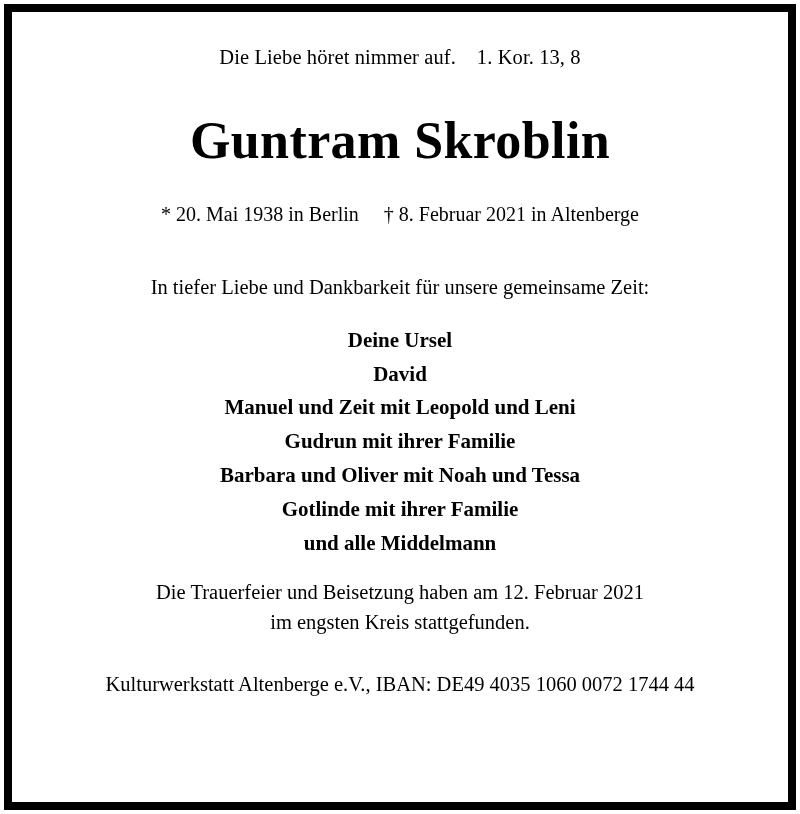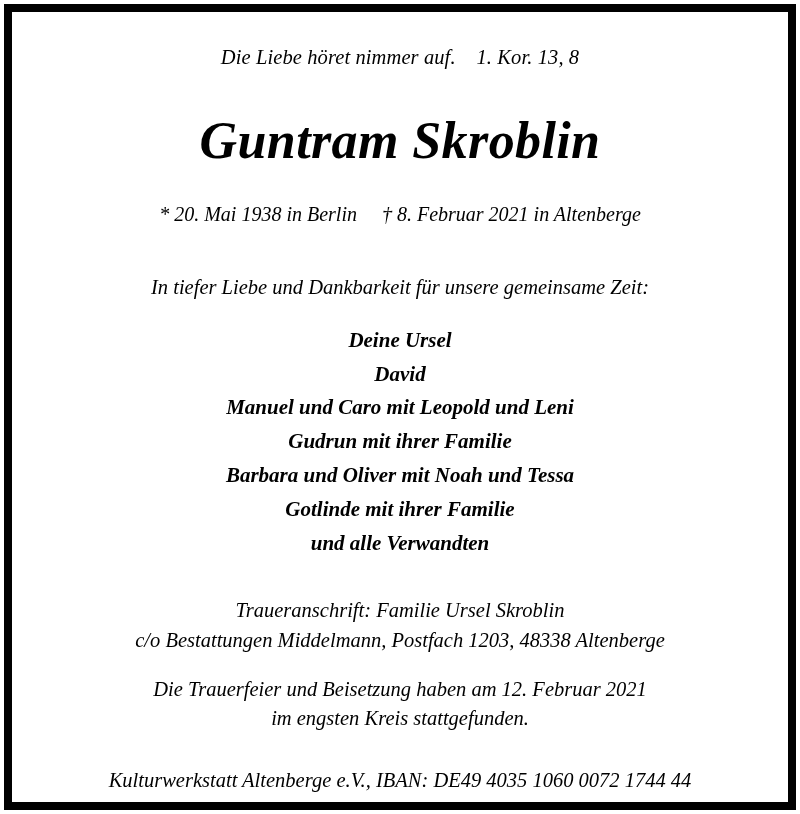--- a/index.html
+++ b/index.html
@@ -35,21 +35,20 @@
     background: #ffffff;
   }
 
   .notice-body {
     box-sizing: border-box;
     width: 100%;
     height: 100%;
     padding: 34px 26px 20px 26px;
     text-align: center;
     display: block;
-    font-style: italic;
   }
 
   
   .motto {
     font-size: 20.5px;
     line-height: 1.15;
     letter-spacing: 0.1px;
     white-space: pre;
     margin: 0 0 0 0;
   }
@@ -129,31 +128,27 @@
 
       <h1 class="deceased-name">Guntram Skroblin</h1>
 
       <p class="lifespan">* 20. Mai 1938 in Berlin     † 8. Februar 2021 in Altenberge</p>
 
       <p class="dedication">In tiefer Liebe und Dankbarkeit für unsere gemeinsame Zeit:</p>
 
       <ul class="survivors">
         <li>Deine Ursel</li>
         <li>David</li>
-        <li>Manuel und Caro mit Leopold und Leni</li>
+        <li>Manuel und Zeit mit Leopold und Leni</li>
         <li>Gudrun mit ihrer Familie</li>
         <li>Barbara und Oliver mit Noah und Tessa</li>
         <li>Gotlinde mit ihrer Familie</li>
-        <li>und alle Verwandten</li>
+        <li>und alle Middelmann</li>
       </ul>
 
-      <div class="address-block">
-        <span class="text-line">Traueranschrift: Familie Ursel Skroblin</span>
-        <span class="text-line">c/o Bestattungen Middelmann, Postfach 1203, 48338 Altenberge</span>
-      </div>
 
       <div class="ceremony-block">
         <span class="text-line">Die Trauerfeier und Beisetzung haben am 12. Februar 2021</span>
         <span class="text-line">im engsten Kreis stattgefunden.</span>
       </div>
 
       <div class="donation-block">
         <span class="text-line">Kulturwerkstatt Altenberge e.V., IBAN: DE49 4035 1060 0072 1744 44</span>
 
       </div>

